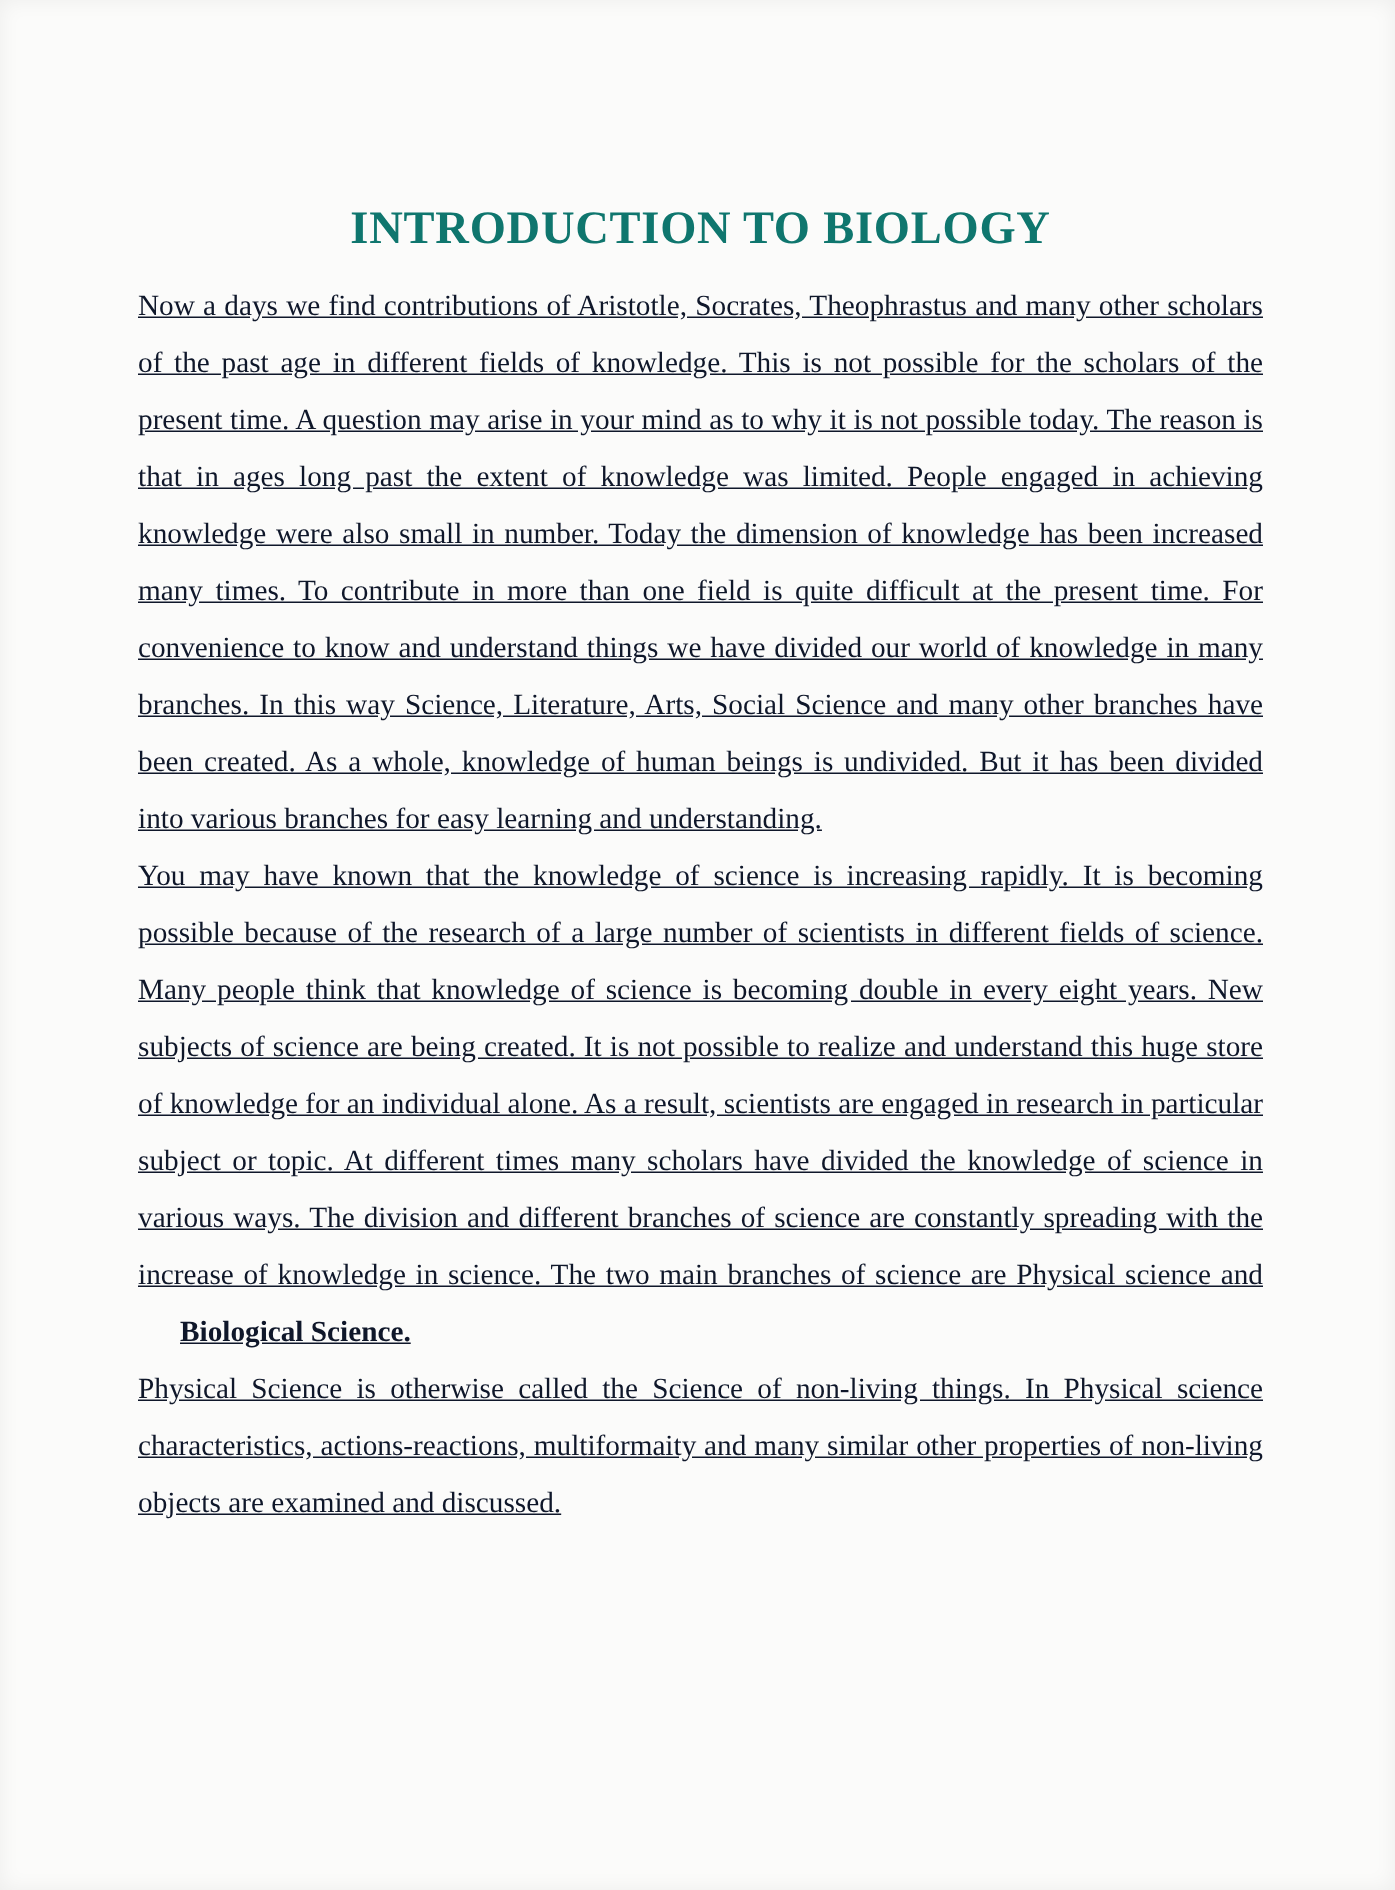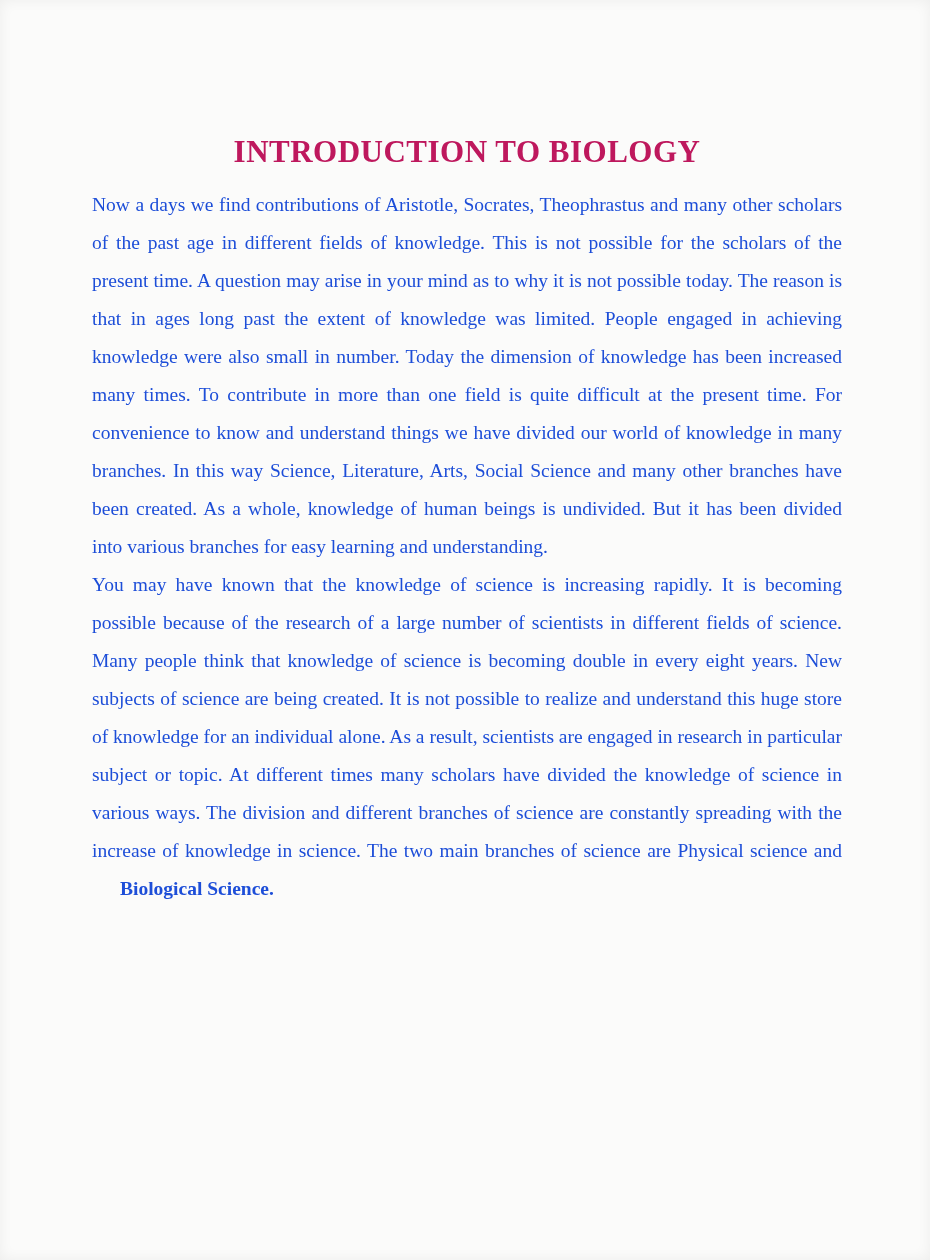--- a/index.html
+++ b/index.html
@@ -18,28 +18,29 @@
       width: 930px;
       height: 1260px;
       box-sizing: border-box;
       background: #fbfbfa;
       padding: 134px 88px 0 92px;
       box-shadow: inset 0 0 14px rgba(0,0,0,0.06);
     }
     .doc-title {
       font-size: 31px;
       font-weight: bold;
-      color: #be185d;
+      color: #0f766e;
       text-align: center;
       letter-spacing: 0.5px;
       margin: 0 0 16px 0;
       font-family: "Liberation Serif", serif;
     }
     .body-text {
-      color: #1d4ed8;
+      color: #0f172a;
+      text-decoration: underline;
     }
     .body-text p {
       margin: 0;
       font-size: 19.5px;
       line-height: 38px;
       text-align: justify;
       text-justify: inter-word;
     }
     .bold-run {
       font-weight: bold;
@@ -50,14 +51,15 @@
 <body>
 
 <div class="page">
   <h1 class="doc-title">INTRODUCTION TO BIOLOGY</h1>
 
   <div class="body-text">
     <p>Now a days we find contributions of Aristotle, Socrates, Theophrastus and many other scholars of the past age in different fields of knowledge. This is not possible for the scholars of the present time. A question may arise in your mind as to why it is not possible today. The reason is that in ages long past the extent of knowledge was limited. People engaged in achieving knowledge were also small in number. Today the dimension of knowledge has been increased many times. To contribute in more than one field is quite difficult at the present time. For convenience to know and understand things we have divided our world of knowledge in many branches. In this way Science, Literature, Arts, Social Science and many other branches have been created. As a whole, knowledge of human beings is undivided. But it has been divided into various branches for easy learning and understanding.</p>
 
     <p><span>You may have known that the knowledge of science is increasing rapidly. It is becoming possible because of the research of a large number of scientists in different fields of science. Many people think that knowledge of science is becoming double in every eight years. New subjects of science are being created. It is not possible to realize and understand this huge store of knowledge for an individual alone. As a result, scientists are engaged in research in particular subject or topic. At different times many scholars have divided the knowledge of science in various ways. The division and different branches of science are constantly spreading with the increase of knowledge in science. The two main branches of science are Physical science and </span><span class="bold-run">Biological Science.</span></p>
 
+    <p>Physical Science is otherwise called the Science of non-living things. In Physical science characteristics, actions-reactions, multiformaity and many similar other properties of non-living objects are examined and discussed.</p>
   </div>
 </div>
 
 </body></html>

